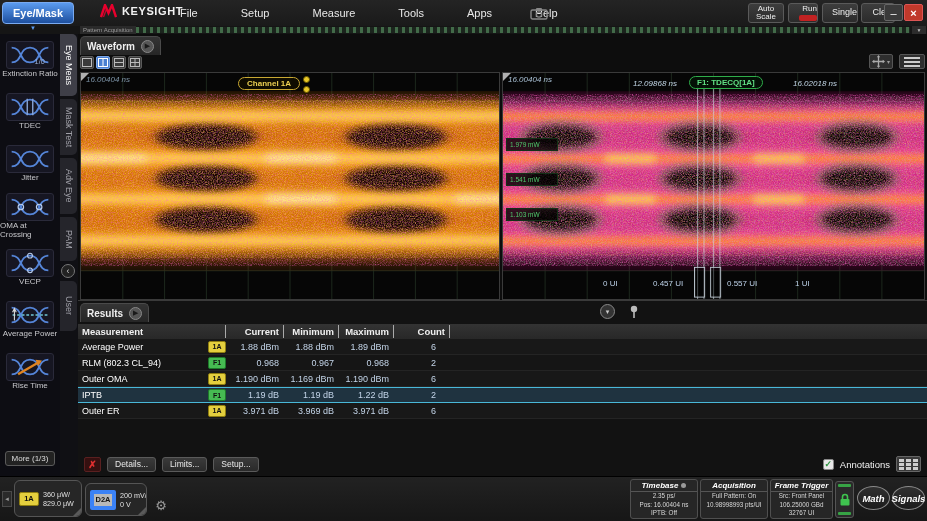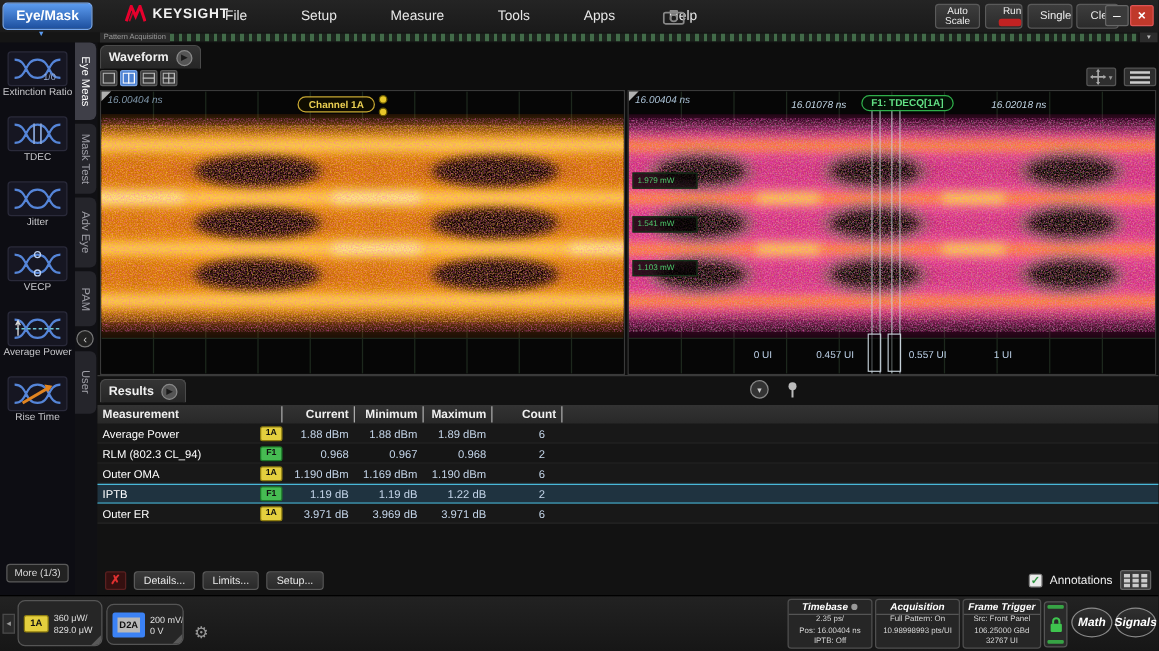--- a/index.html
+++ b/index.html
@@ -242,20 +242,30 @@
         <svg width="42" height="22" viewBox="0 0 42 24">
             <use href="#eyex"></use>
           </svg>
       </span>
       <span class="meas-label">Jitter</span>
     </div>
     <div class="meas-item">
       <span class="meas-icon">
         <svg width="42" height="22" viewBox="0 0 42 24">
             <use href="#eyex"></use>
+            <circle cx="11" cy="12" r="3" fill="none" stroke="#bcd0f0" stroke-width="1.3"></circle>
+            <circle cx="31" cy="12" r="3" fill="none" stroke="#bcd0f0" stroke-width="1.3"></circle>
+          </svg>
+      </span>
+      <span class="meas-label">OMA at Crossing</span>
+    </div>
+    <div class="meas-item">
+      <span class="meas-icon">
+        <svg width="42" height="22" viewBox="0 0 42 24">
+            <use href="#eyex"></use>
             <circle cx="21" cy="4" r="2.6" fill="none" stroke="#bcd0f0" stroke-width="1.2"></circle>
             <circle cx="21" cy="20" r="2.6" fill="none" stroke="#bcd0f0" stroke-width="1.2"></circle>
           </svg>
       </span>
       <span class="meas-label">VECP</span>
     </div>
     <div class="meas-item">
       <span class="meas-icon">
         <svg width="42" height="22" viewBox="0 0 42 24">
             <use href="#eyex"></use>
@@ -444,21 +454,21 @@
         <g stroke="#c9d4dd" stroke-width="0.8" opacity="0.9">
           <path d="M195.5 13 V228 M202 13 V228 M211.5 13 V228 M218 13 V228"></path>
         </g>
         <g stroke="#c9d4dd" stroke-width="0.9" fill="rgba(0,0,0,0.5)">
           <rect x="192.5" y="196" width="10" height="30"></rect>
           <rect x="208.5" y="196" width="10" height="30"></rect>
         </g>
       </svg>
       <span class="corner-tri"></span>
       <span class="plot-ts bright">16.00404 ns</span>
-      <span class="marker-time" style="left:130px">16.01078 ns</span>
+      <span class="marker-time" style="left:130px">12.09868 ns</span>
       <span class="fn-badge">F1: TDECQ[1A]</span>
       <span class="marker-time" style="left:290px">16.02018 ns</span>
       <span class="thr-label" style="top:65px">1.979 mW</span>
       <span class="thr-label" style="top:100px">1.541 mW</span>
       <span class="thr-label" style="top:135px">1.103 mW</span>
       <span class="ui-label" style="left:100px">0 UI</span>
       <span class="ui-label" style="left:150px">0.457 UI</span>
       <span class="ui-label" style="left:224px">0.557 UI</span>
       <span class="ui-label" style="left:292px">1 UI</span>
     </div>

